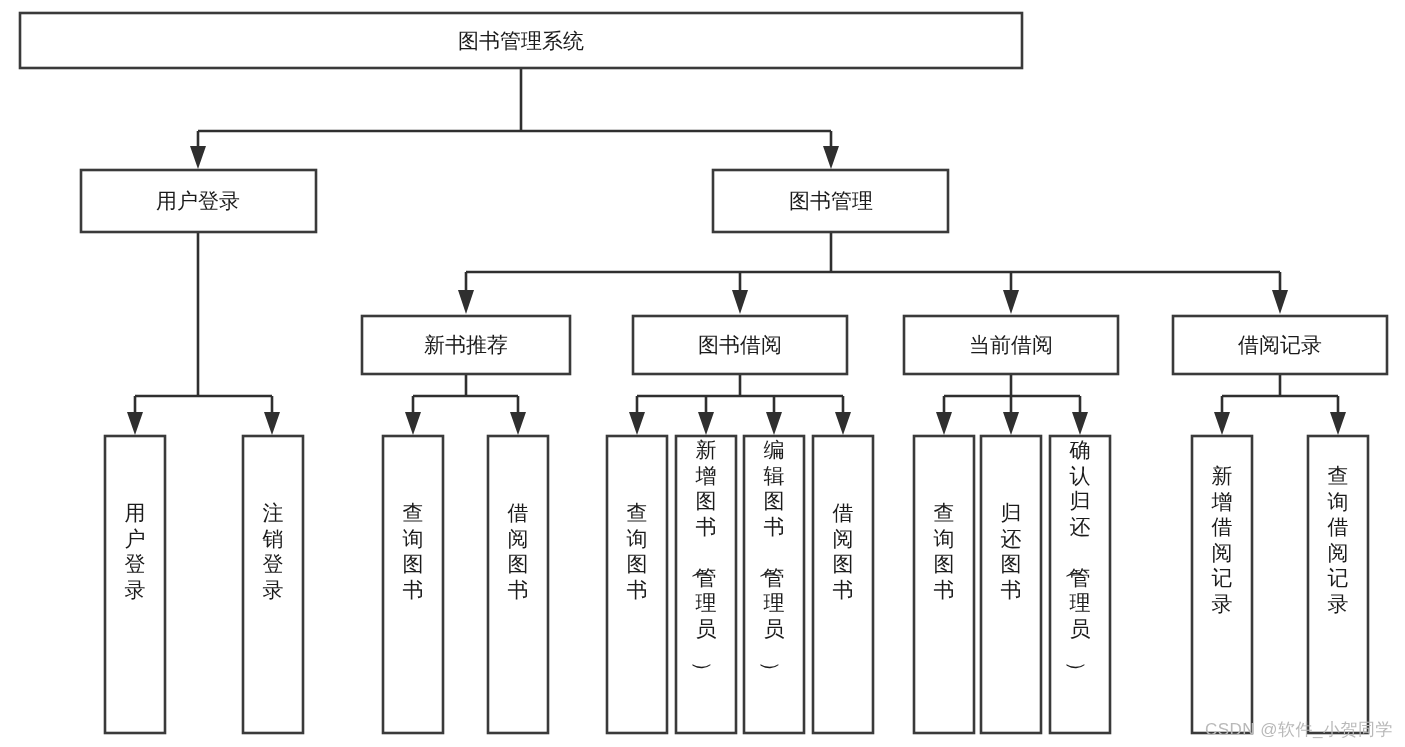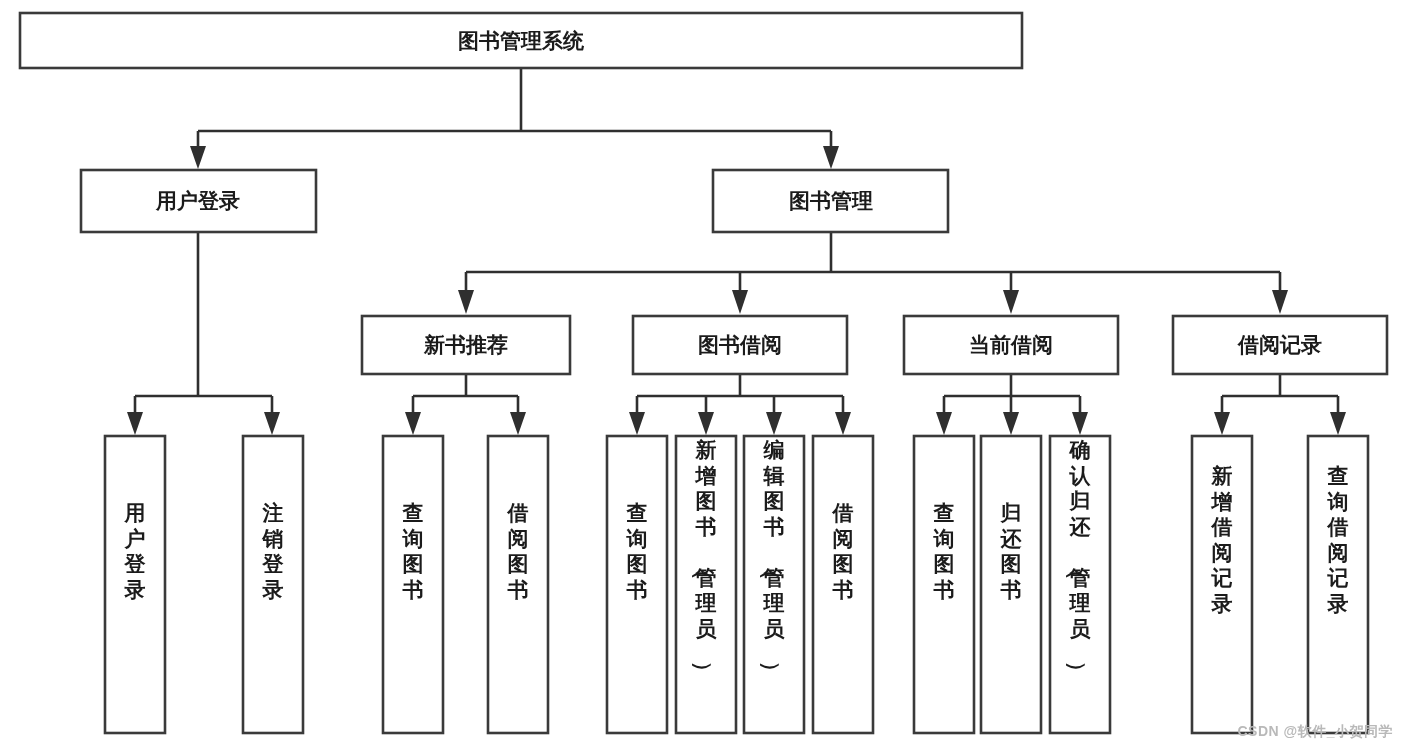--- a/index.html
+++ b/index.html
@@ -13,21 +13,20 @@
     font-family: "Liberation Sans", "DejaVu Sans", sans-serif;
     overflow: hidden;
     position: relative;
   }
   #diagram-root {
     position: absolute;
     left: 0;
     top: 0;
     width: 1405px;
     height: 747px;
-    font-weight: bold;
   }
   svg#flowchart {
     display: block;
     width: 1405px;
     height: 747px;
   }
   .node-box {
     fill: #ffffff;
     stroke: #3a3a3a;
     stroke-width: 2.6;
@@ -53,21 +52,21 @@
     font-family: "Liberation Sans", "DejaVu Sans", sans-serif;
     font-size: 21px;
     fill: #1b1b1b;
     text-anchor: middle;
   }
   .watermark {
     position: absolute;
     right: 12px;
     bottom: 6px;
     font-family: "Liberation Sans", "DejaVu Sans", sans-serif;
-    font-size: 14px;
+    font-size: 17px;
     color: #b9b9b9;
     letter-spacing: 0.5px;
     white-space: nowrap;
     pointer-events: none;
   }
 </style>
 </head>
 <body>
 
 <div id="diagram-root">

